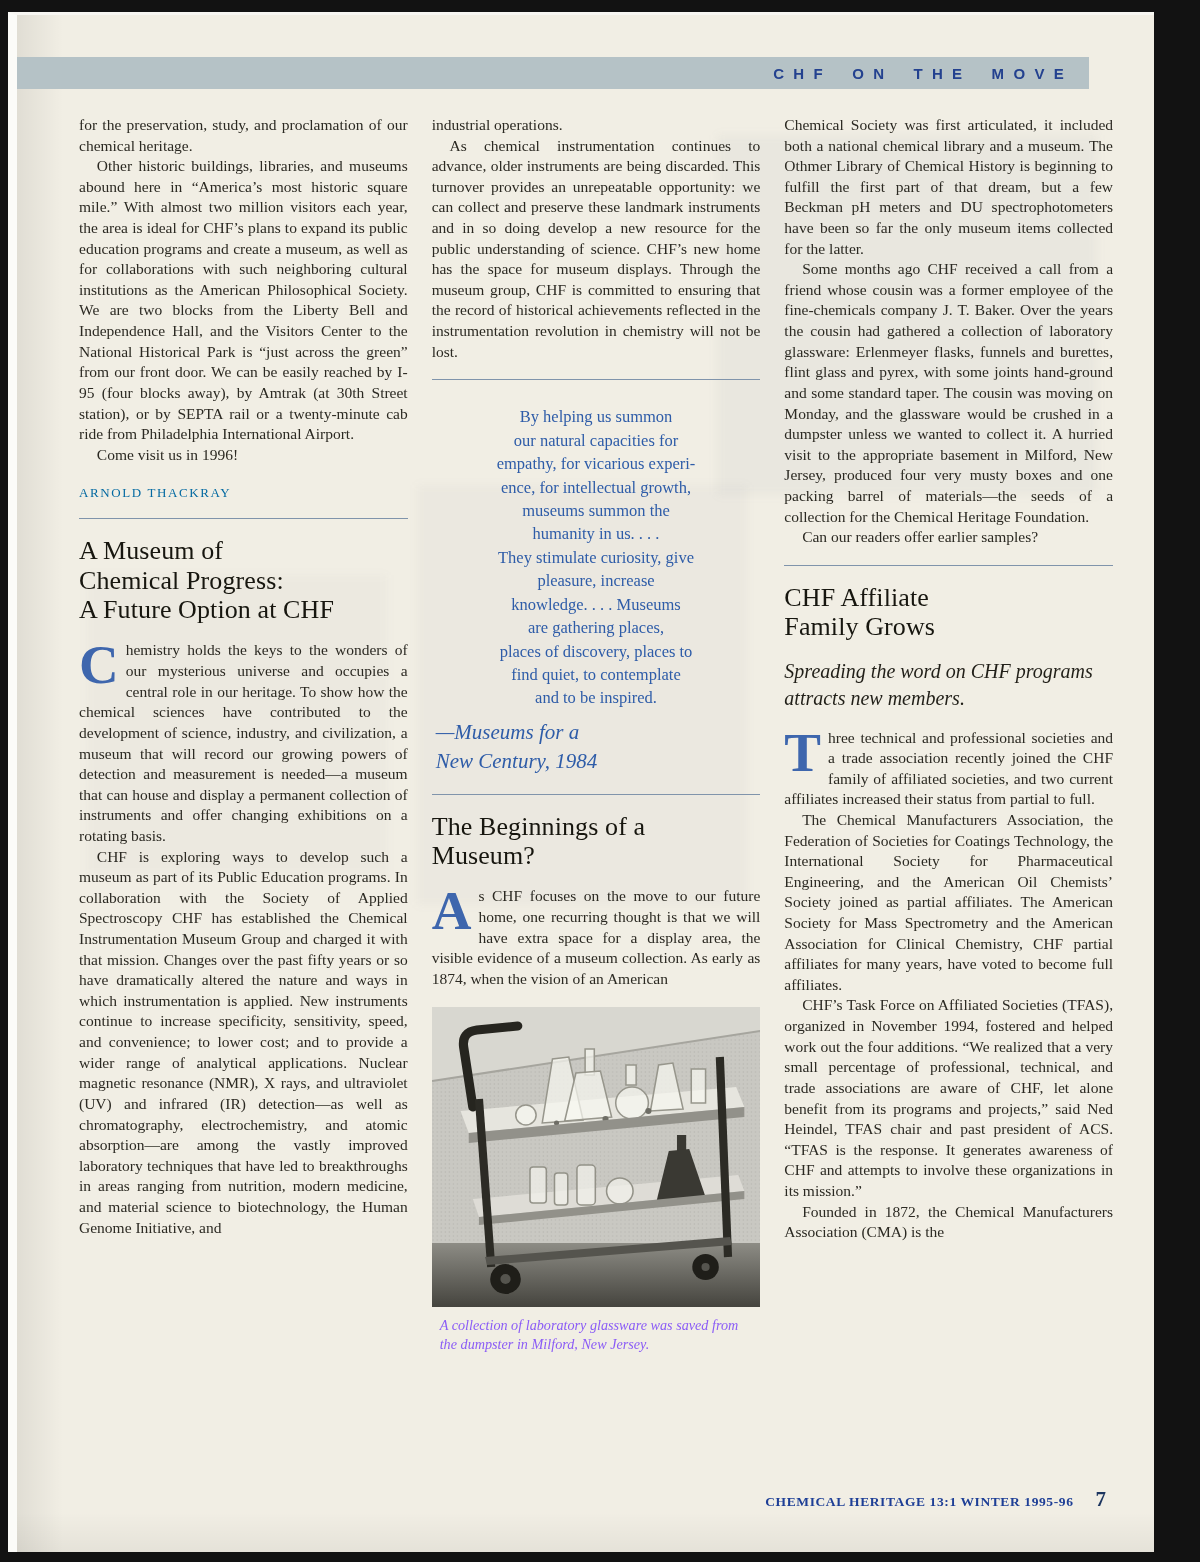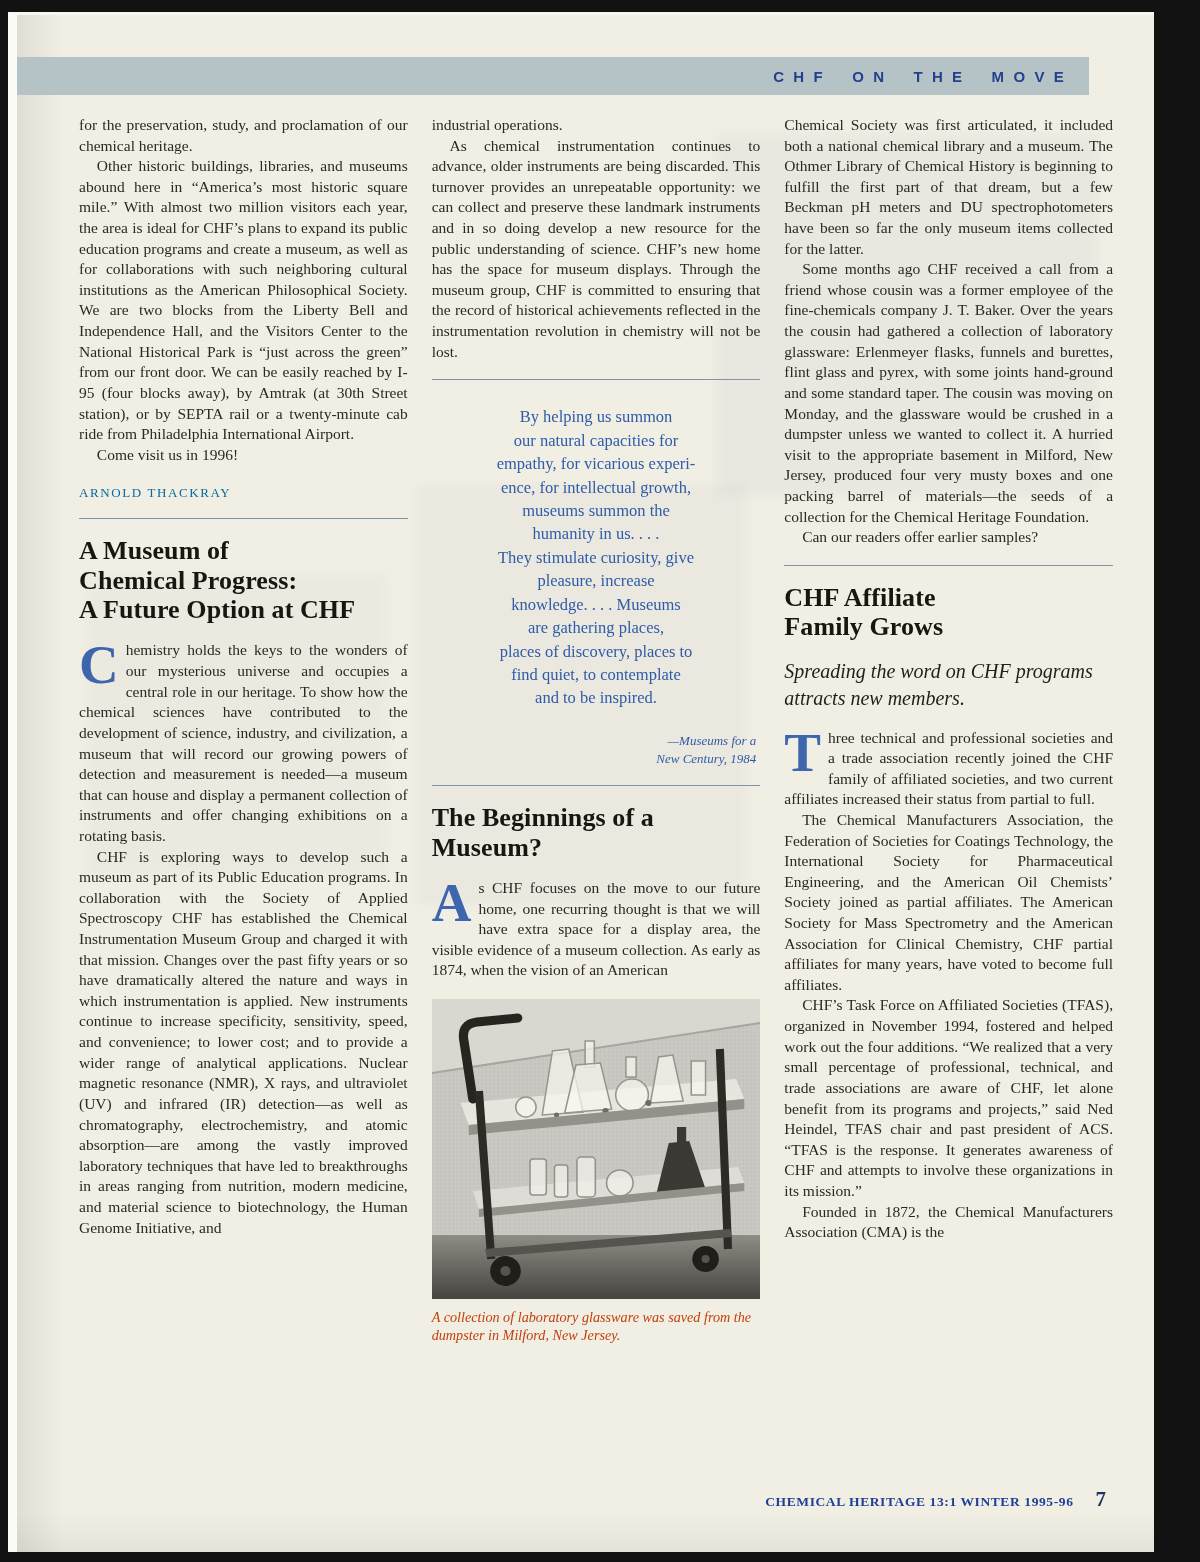--- a/index.html
+++ b/index.html
@@ -8,46 +8,46 @@
   .paper{position:absolute;top:12px;left:8px;right:46px;bottom:10px;background:#f1eee4;
          border-left:9px solid #fbfbf8;border-top:3px solid #f7f6f2;}
   .paper::before{content:"";position:absolute;inset:0;pointer-events:none;
          background:linear-gradient(to right, rgba(0,0,0,0.07), rgba(0,0,0,0) 46px),
                     linear-gradient(to top, rgba(0,0,0,0.05), rgba(0,0,0,0) 40px);}
   .ghost{position:absolute;pointer-events:none;filter:blur(5px);}
   .g1{left:700px;top:120px;width:380px;height:360px;background:rgba(95,108,134,0.05);}
   .g2{left:400px;top:470px;width:330px;height:420px;background:rgba(95,108,134,0.04);}
   .g3{left:70px;top:560px;width:300px;height:300px;background:rgba(95,108,134,0.03);}
 
-  .band{position:absolute;top:42px;left:0;width:1072px;height:38px;background:#b5c2c6;
+  .band{position:absolute;top:42px;left:0;width:1072px;height:32px;background:#b5c2c6;
         display:flex;align-items:center;justify-content:flex-end;padding-right:16px;box-sizing:border-box;}
   .band-label{font-family:"Liberation Sans",sans-serif;font-weight:bold;font-size:15px;
         letter-spacing:0.62em;word-spacing:0.45em;color:#23418f;white-space:nowrap;}
 
   .columns{position:absolute;top:100px;left:62px;width:1034px;display:flex;gap:24px;}
   .col{flex:1;min-width:0;color:#2b2922;}
   .para{margin:0;font-size:15.5px;line-height:1.33;text-align:justify;}
   .indent{text-indent:1.15em;}
   .byline{margin:20px 0 0;font-size:13px;letter-spacing:1.6px;color:#0369a1;}
   .rule{height:1px;background:#8094ab;margin:17px 0;}
   .prewrap{white-space:pre-line;}
-  h2.headline{font-size:26px;line-height:1.13;font-weight:700;color:#17160f;margin:2px 0 16px;
+  h2.headline{font-size:26px;line-height:1.13;font-weight:400;color:#17160f;margin:2px 0 16px;
         letter-spacing:0.1px;}
   .dropcap{float:left;font-size:55px;line-height:44px;padding:3px 7px 0 0;color:#3e66ad;
         font-weight:bold;}
   .lead{text-indent:0;}
   .pullquote{padding:4px 4px 0;}
   .pq-text{margin:4px;color:#2e5ca8;text-align:center;font-size:16.5px;line-height:1.42;
         white-space:pre-line;}
-  .pq-attr{margin:22px 0 0;color:#2e5ca8;text-align:right;font-size:13px;line-height:1.4;
+  .pq-attr{margin:8px 0 0;color:#2e5ca8;text-align:left;font-size:21px;line-height:1.4;
         font-style:italic;white-space:pre-line;}
   .standfirst{margin:0 0 16px;font-size:20px;font-style:italic;line-height:1.35;color:#211f18;}
   .photo-figure{margin:18px 0 0;}
   .photo-figure svg{display:block;width:100%;height:300px;}
-  .caption{margin:9px 0 0;font-size:14.2px;font-style:italic;line-height:1.3;color:#c2410c;
+  .caption{margin:9px 8px 0;font-size:14.2px;font-style:italic;line-height:1.3;color:#8b5cf6;
         text-align:left;}
   .footer{position:absolute;right:48px;bottom:40px;display:flex;align-items:baseline;gap:22px;}
   .journal-line{font-size:13.5px;font-weight:bold;letter-spacing:0.6px;color:#1e3f96;margin-left:8px;}
   .page-num{font-size:21px;font-weight:600;color:#1c355f;}
 </style>
 </head>
 <body>
 
 <div class="scan">
   <div class="paper">

